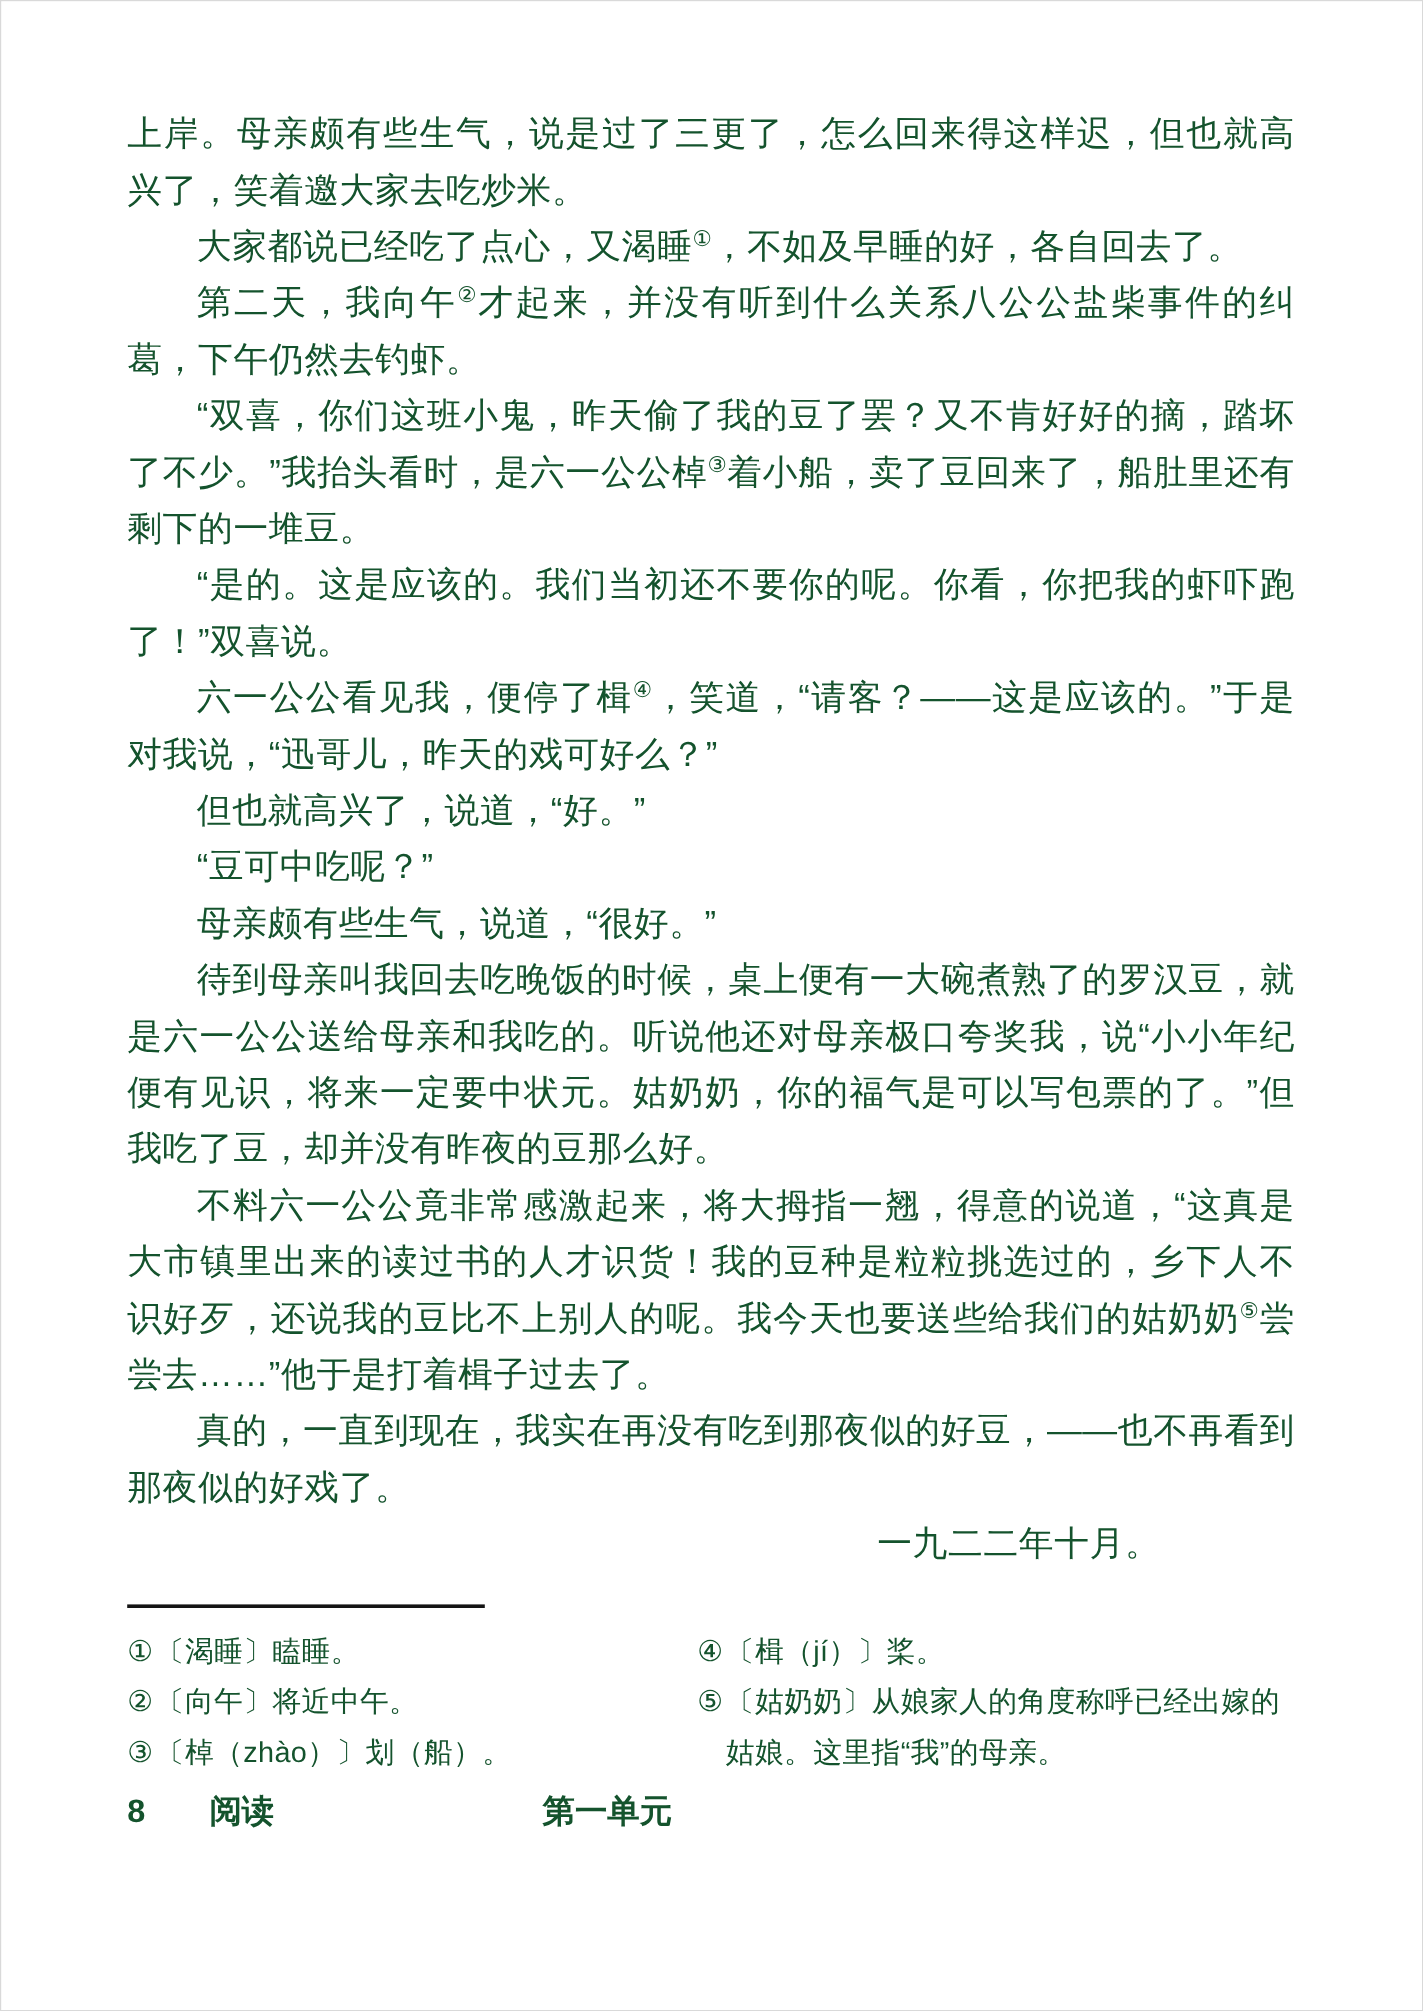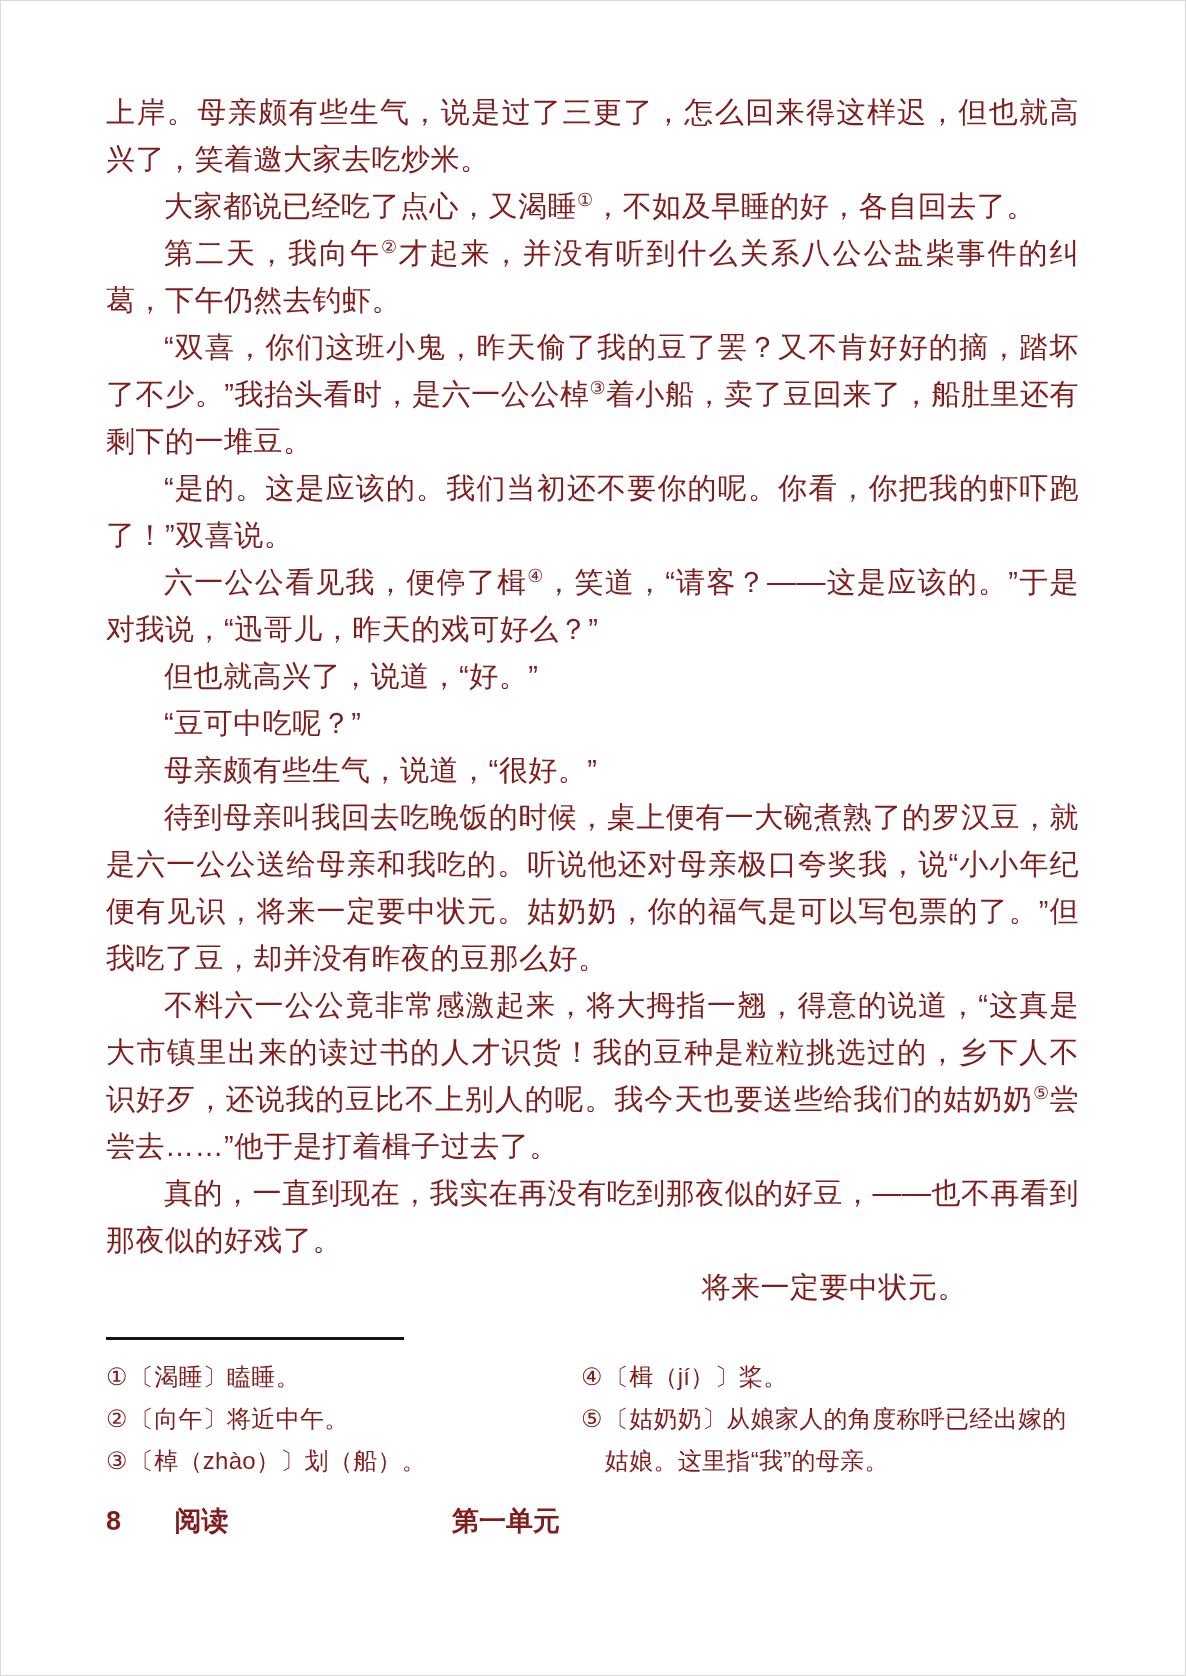--- a/index.html
+++ b/index.html
@@ -11,21 +11,21 @@
     position: relative;
     width: 1186px;
     height: 1676px;
     margin: 0 auto;
     background: #ffffff;
     box-sizing: border-box;
     padding: 88px 106px 0 105px;
     border: 1px solid #d9d9d9;
     overflow: hidden;
     font-family: "Liberation Sans", sans-serif;
-    color: #7f1d1d;
+    color: #14532d;
   }
   .body-text {
     font-size: 29px;
     line-height: 47px;
     text-align: justify;
     letter-spacing: 0.5px;
   }
   .para {
     margin: 0;
   }
@@ -74,21 +74,21 @@
   .fn-marker {
     flex: 0 0 auto;
     padding-right: 2px;
   }
   .fn-text {
     flex: 1 1 auto;
   }
   .page-footer {
     position: absolute;
     left: 105px;
-    bottom: 140px;
+    bottom: 152px;
     font-size: 27px;
     font-weight: bold;
     line-height: 1;
     white-space: nowrap;
   }
   .footer-section {
     margin-left: 46px;
   }
   .footer-unit {
     margin-left: 216px;
@@ -107,21 +107,21 @@
       <p class="para indent">“是的。这是应该的。我们当初还不要你的呢。你看，你把我的虾吓跑了！”双喜说。</p>
       <p class="para indent">六一公公看见我，便停了楫<sup class="fn-ref">④</sup>，笑道，“请客？——这是应该的。”于是对我说，“迅哥儿，昨天的戏可好么？”</p>
       <p class="para indent">但也就高兴了，说道，“好。”</p>
       <p class="para indent">“豆可中吃呢？”</p>
       <p class="para indent">母亲颇有些生气，说道，“很好。”</p>
       <p class="para indent">待到母亲叫我回去吃晚饭的时候，桌上便有一大碗煮熟了的罗汉豆，就是六一公公送给母亲和我吃的。听说他还对母亲极口夸奖我，说“小小年纪便有见识，将来一定要中状元。姑奶奶，你的福气是可以写包票的了。”但我吃了豆，却并没有昨夜的豆那么好。</p>
       <p class="para indent">不料六一公公竟非常感激起来，将大拇指一翘，得意的说道，“这真是大市镇里出来的读过书的人才识货！我的豆种是粒粒挑选过的，乡下人不识好歹，还说我的豆比不上别人的呢。我今天也要送些给我们的姑奶奶<sup class="fn-ref">⑤</sup>尝尝去……”他于是打着楫子过去了。</p>
       <p class="para indent">真的，一直到现在，我实在再没有吃到那夜似的好豆，——也不再看到那夜似的好戏了。</p>
     </div>
 
-  <div class="date-line">将来一定要中状元。</div>
+  <div class="date-line">一九二二年十月。</div>
 
   <div class="footnote-rule"></div>
 
   <div class="footnotes">
     <div class="fn-col fn-left">
         <div class="fn-item">
           <span class="fn-marker">①</span>
           <span class="fn-text">〔渴睡〕瞌睡。</span>
         </div>
         <div class="fn-item">

